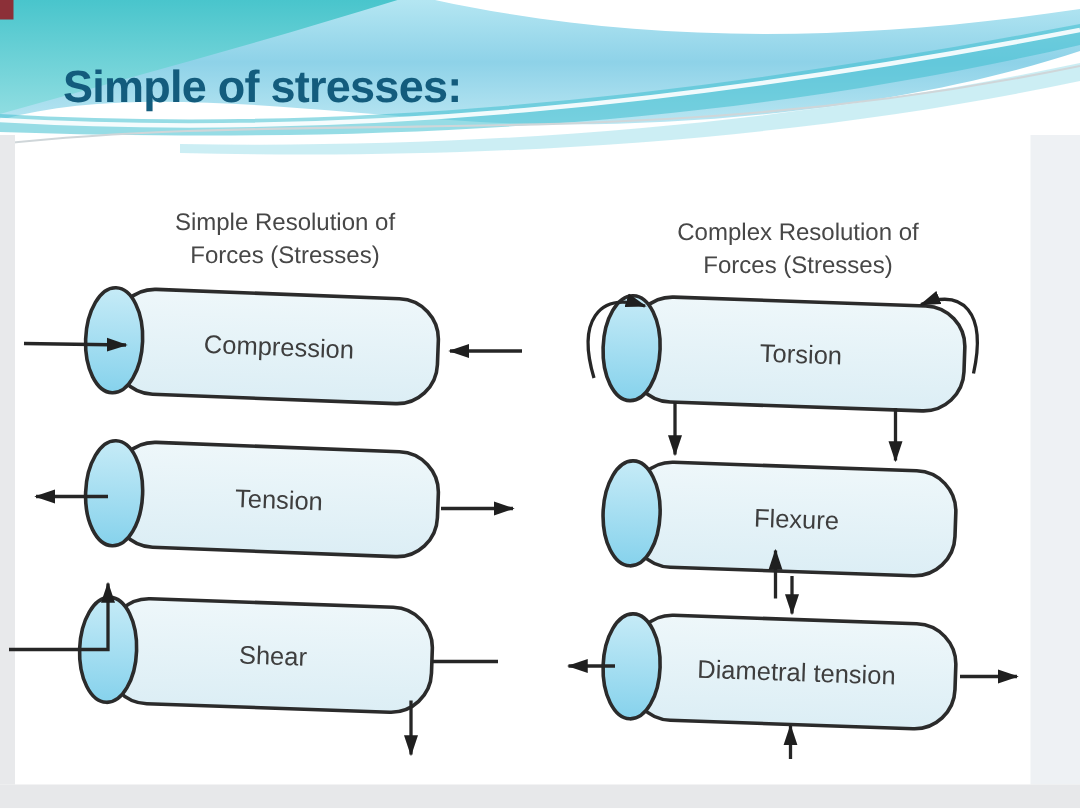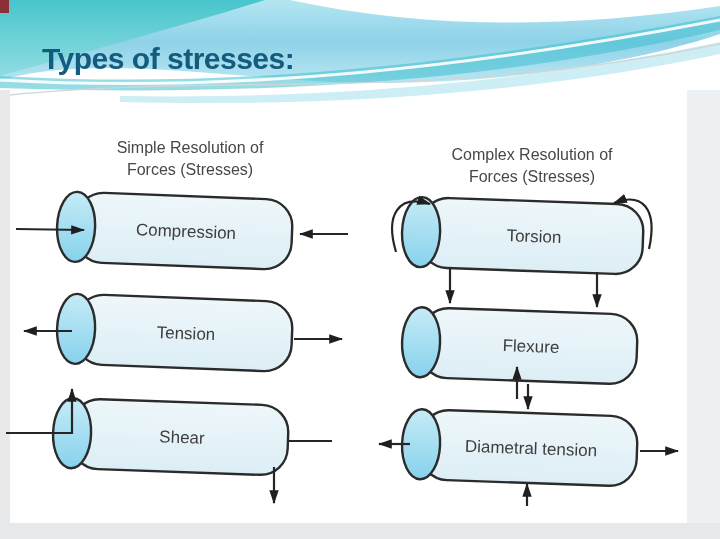--- a/index.html
+++ b/index.html
@@ -41,21 +41,21 @@
     <path d="M0,0 H720 V34 C600,74 430,90 300,80 C180,71 80,58 0,80 Z" fill="url(#blueGrad)"></path>
     <path d="M0,0 L265,0 C175,28 85,52 0,76 Z" fill="url(#tealGrad)"></path>
     <path d="M290,0 C420,28 560,30 720,6 L720,0 Z" fill="#ffffff"></path>
     <path d="M0,76 C240,90 480,62 720,16 L720,30 C520,76 300,98 0,88 Z" fill="#3fbfd0" opacity="0.55"></path>
     <path d="M120,96 C360,100 560,76 720,42 L720,54 C560,88 360,108 120,102 Z" fill="#8fd9e6" opacity="0.45"></path>
     <path d="M0,80 C240,94 480,66 720,20" stroke="#ffffff" stroke-width="3" fill="none" opacity="0.9"></path>
     <path d="M0,96 C220,72 430,104 720,44" stroke="#cfd6d9" stroke-width="1.4" fill="none"></path>
     <rect x="0" y="0" width="9" height="13" fill="#8c3038"></rect>
   </svg>
 
-  <div class="page-title">Types of stresses:</div>
+  <div class="page-title">Simple of stresses:</div>
 
   <svg class="diagram" width="720" height="449" viewBox="0 90 720 449">
     <defs>
       <linearGradient id="bodyGrad" x1="0" y1="0" x2="0" y2="1">
         <stop offset="0" stop-color="#eef7fa"></stop>
         <stop offset="1" stop-color="#dceef5"></stop>
       </linearGradient>
       <linearGradient id="capGrad" x1="0" y1="0" x2="0" y2="1">
         <stop offset="0" stop-color="#c6ebf7"></stop>
         <stop offset="1" stop-color="#86d2ec"></stop>

